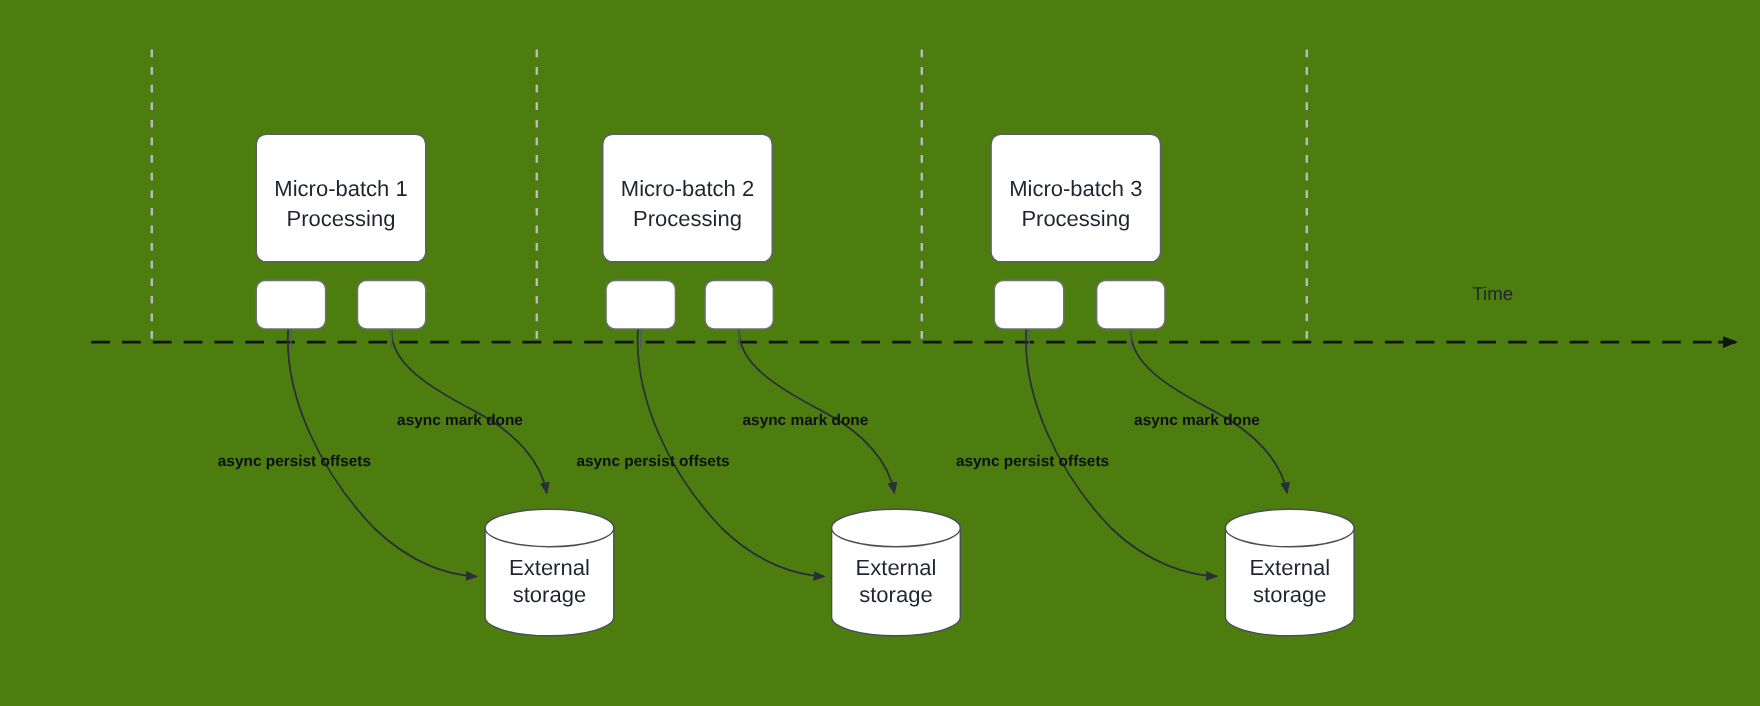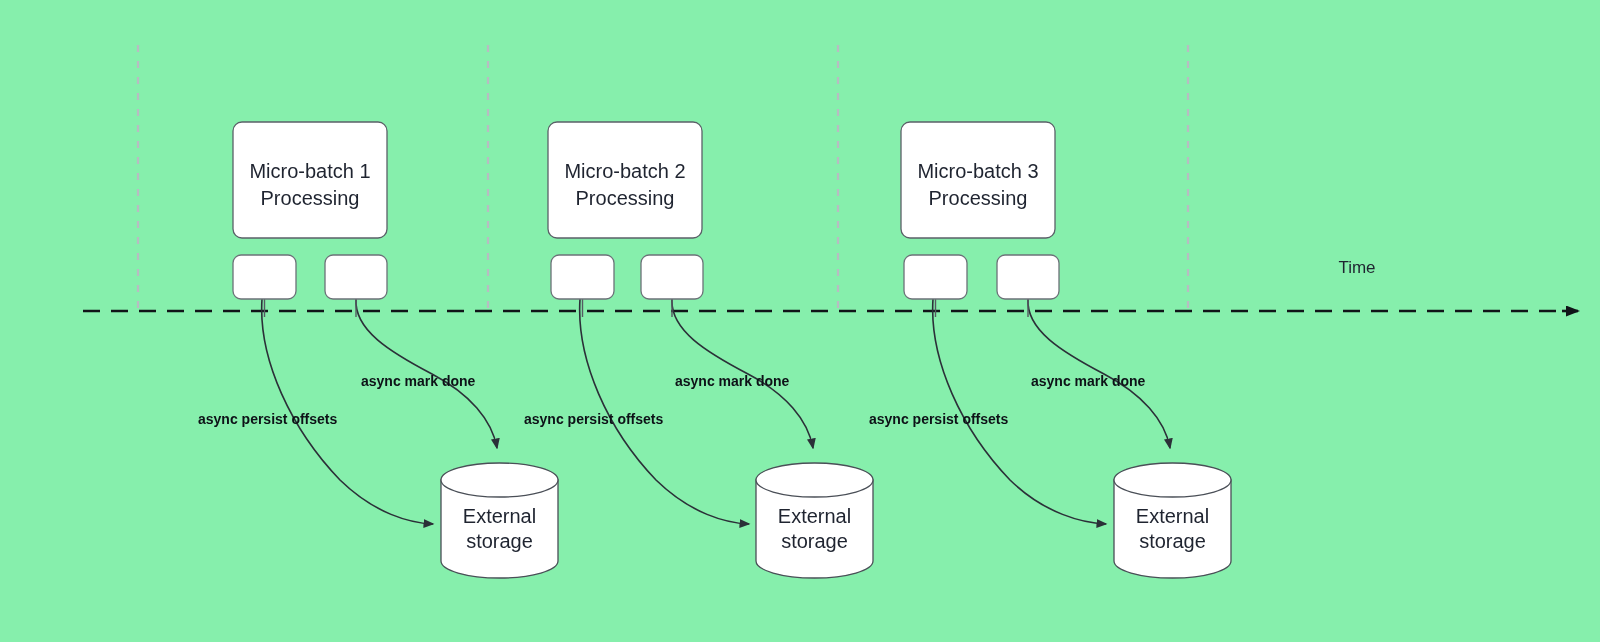--- a/index.html
+++ b/index.html
@@ -8,21 +8,21 @@
     background: #ffffff;
   }
   body {
     font-family: "Liberation Sans", sans-serif;
     color: #1f2430;
   }
   #canvas {
     position: relative;
     width: 1600px;
     height: 642px;
-    background: #86efac;
+    background: #4d7c0f;
     overflow: hidden;
   }
   #diagram-svg {
     position: absolute;
     top: 0;
     left: 0;
     width: 1600px;
     height: 642px;
   }
   .node-label {

